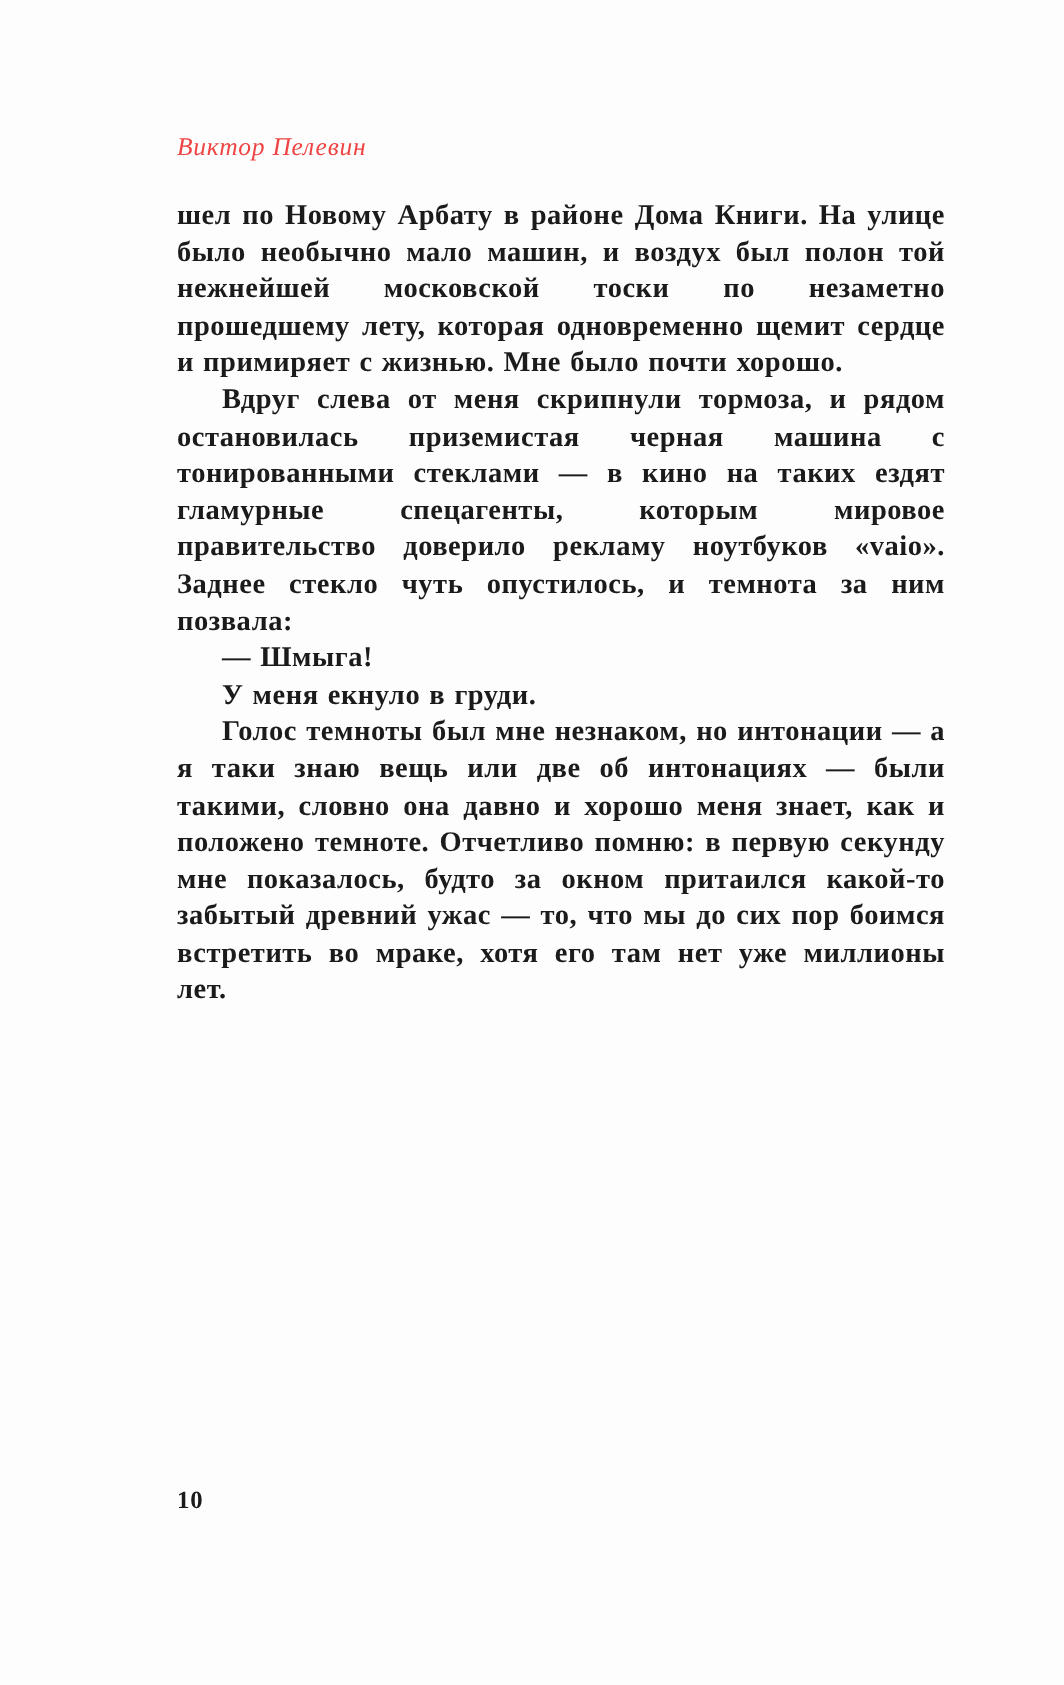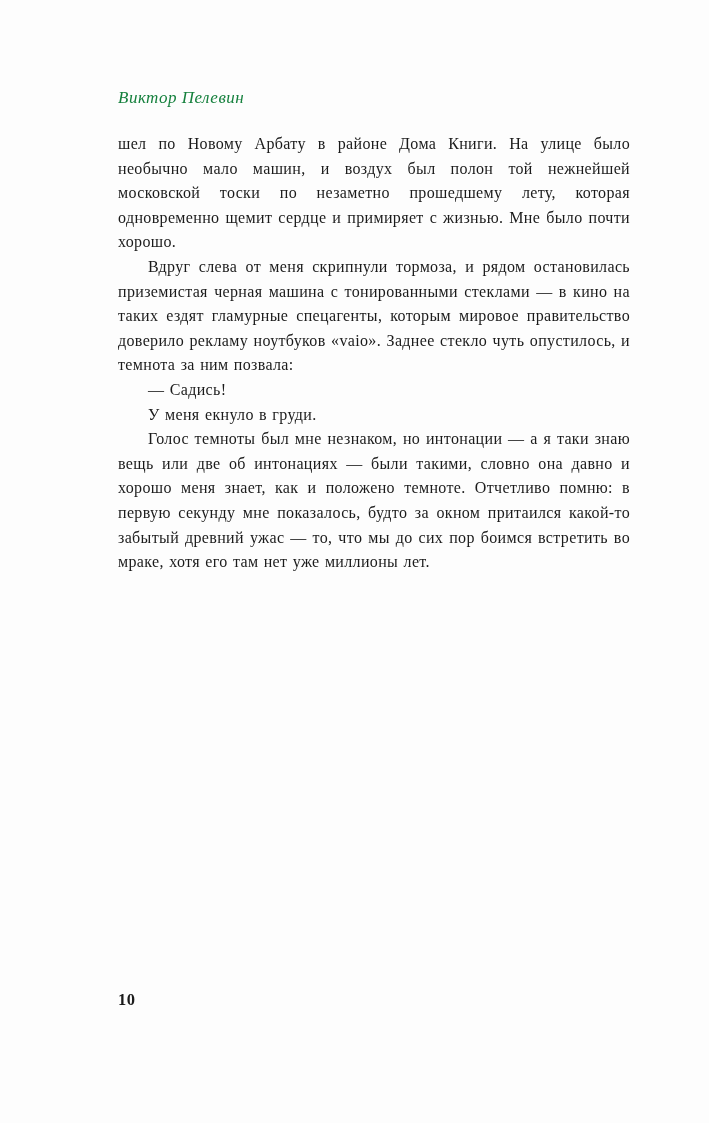--- a/index.html
+++ b/index.html
@@ -18,33 +18,34 @@
       box-sizing: border-box;
       overflow: hidden;
     }
     .running-header {
       position: absolute;
       left: 118px;
       top: 88px;
       font-style: italic;
       font-size: 17px;
       letter-spacing: 0.5px;
-      color: #15803d;
+      color: #ef4444;
     }
     .text-block {
       position: absolute;
       left: 118px;
       top: 132px;
       width: 512px;
-      font-size: 16px;
+      font-size: 19px;
       line-height: 24.6px;
       text-align: justify;
       letter-spacing: 0.35px;
       word-spacing: 1px;
       color: #1b1b1b;
+      font-weight: bold;
     }
     .text-block p {
       margin: 0;
       padding: 0;
       text-indent: 30px;
     }
     .text-block p.noindent {
       text-indent: 0;
     }
     .page-number {
@@ -60,20 +61,20 @@
 </head>
 <body>
 
 <div class="page">
 
   <div class="running-header">Виктор Пелевин</div>
 
   <div class="text-block">
     <p class="noindent">шел по Новому Арбату в районе Дома Книги. На улице было необычно мало машин, и воздух был полон той нежнейшей московской тоски по незаметно прошедшему лету, которая одновременно щемит сердце и примиряет с жизнью. Мне было почти хорошо.</p>
     <p>Вдруг слева от меня скрипнули тормоза, и рядом остановилась приземистая черная машина с тонированными стеклами — в кино на таких ездят гламурные спецагенты, которым мировое правительство доверило рекламу ноутбуков «vaio». Заднее стекло чуть опустилось, и темнота за ним позвала:</p>
-    <p>— Садись!</p>
+    <p>— Шмыга!</p>
     <p>У меня екнуло в груди.</p>
     <p>Голос темноты был мне незнаком, но интонации — а я таки знаю вещь или две об интонациях — были такими, словно она давно и хорошо меня знает, как и положено темноте. Отчетливо помню: в первую секунду мне показалось, будто за окном притаился какой-то забытый древний ужас — то, что мы до сих пор боимся встретить во мраке, хотя его там нет уже миллионы лет.</p>
   </div>
 
   <div class="page-number">10</div>
 
 </div>
 
 </body></html>

